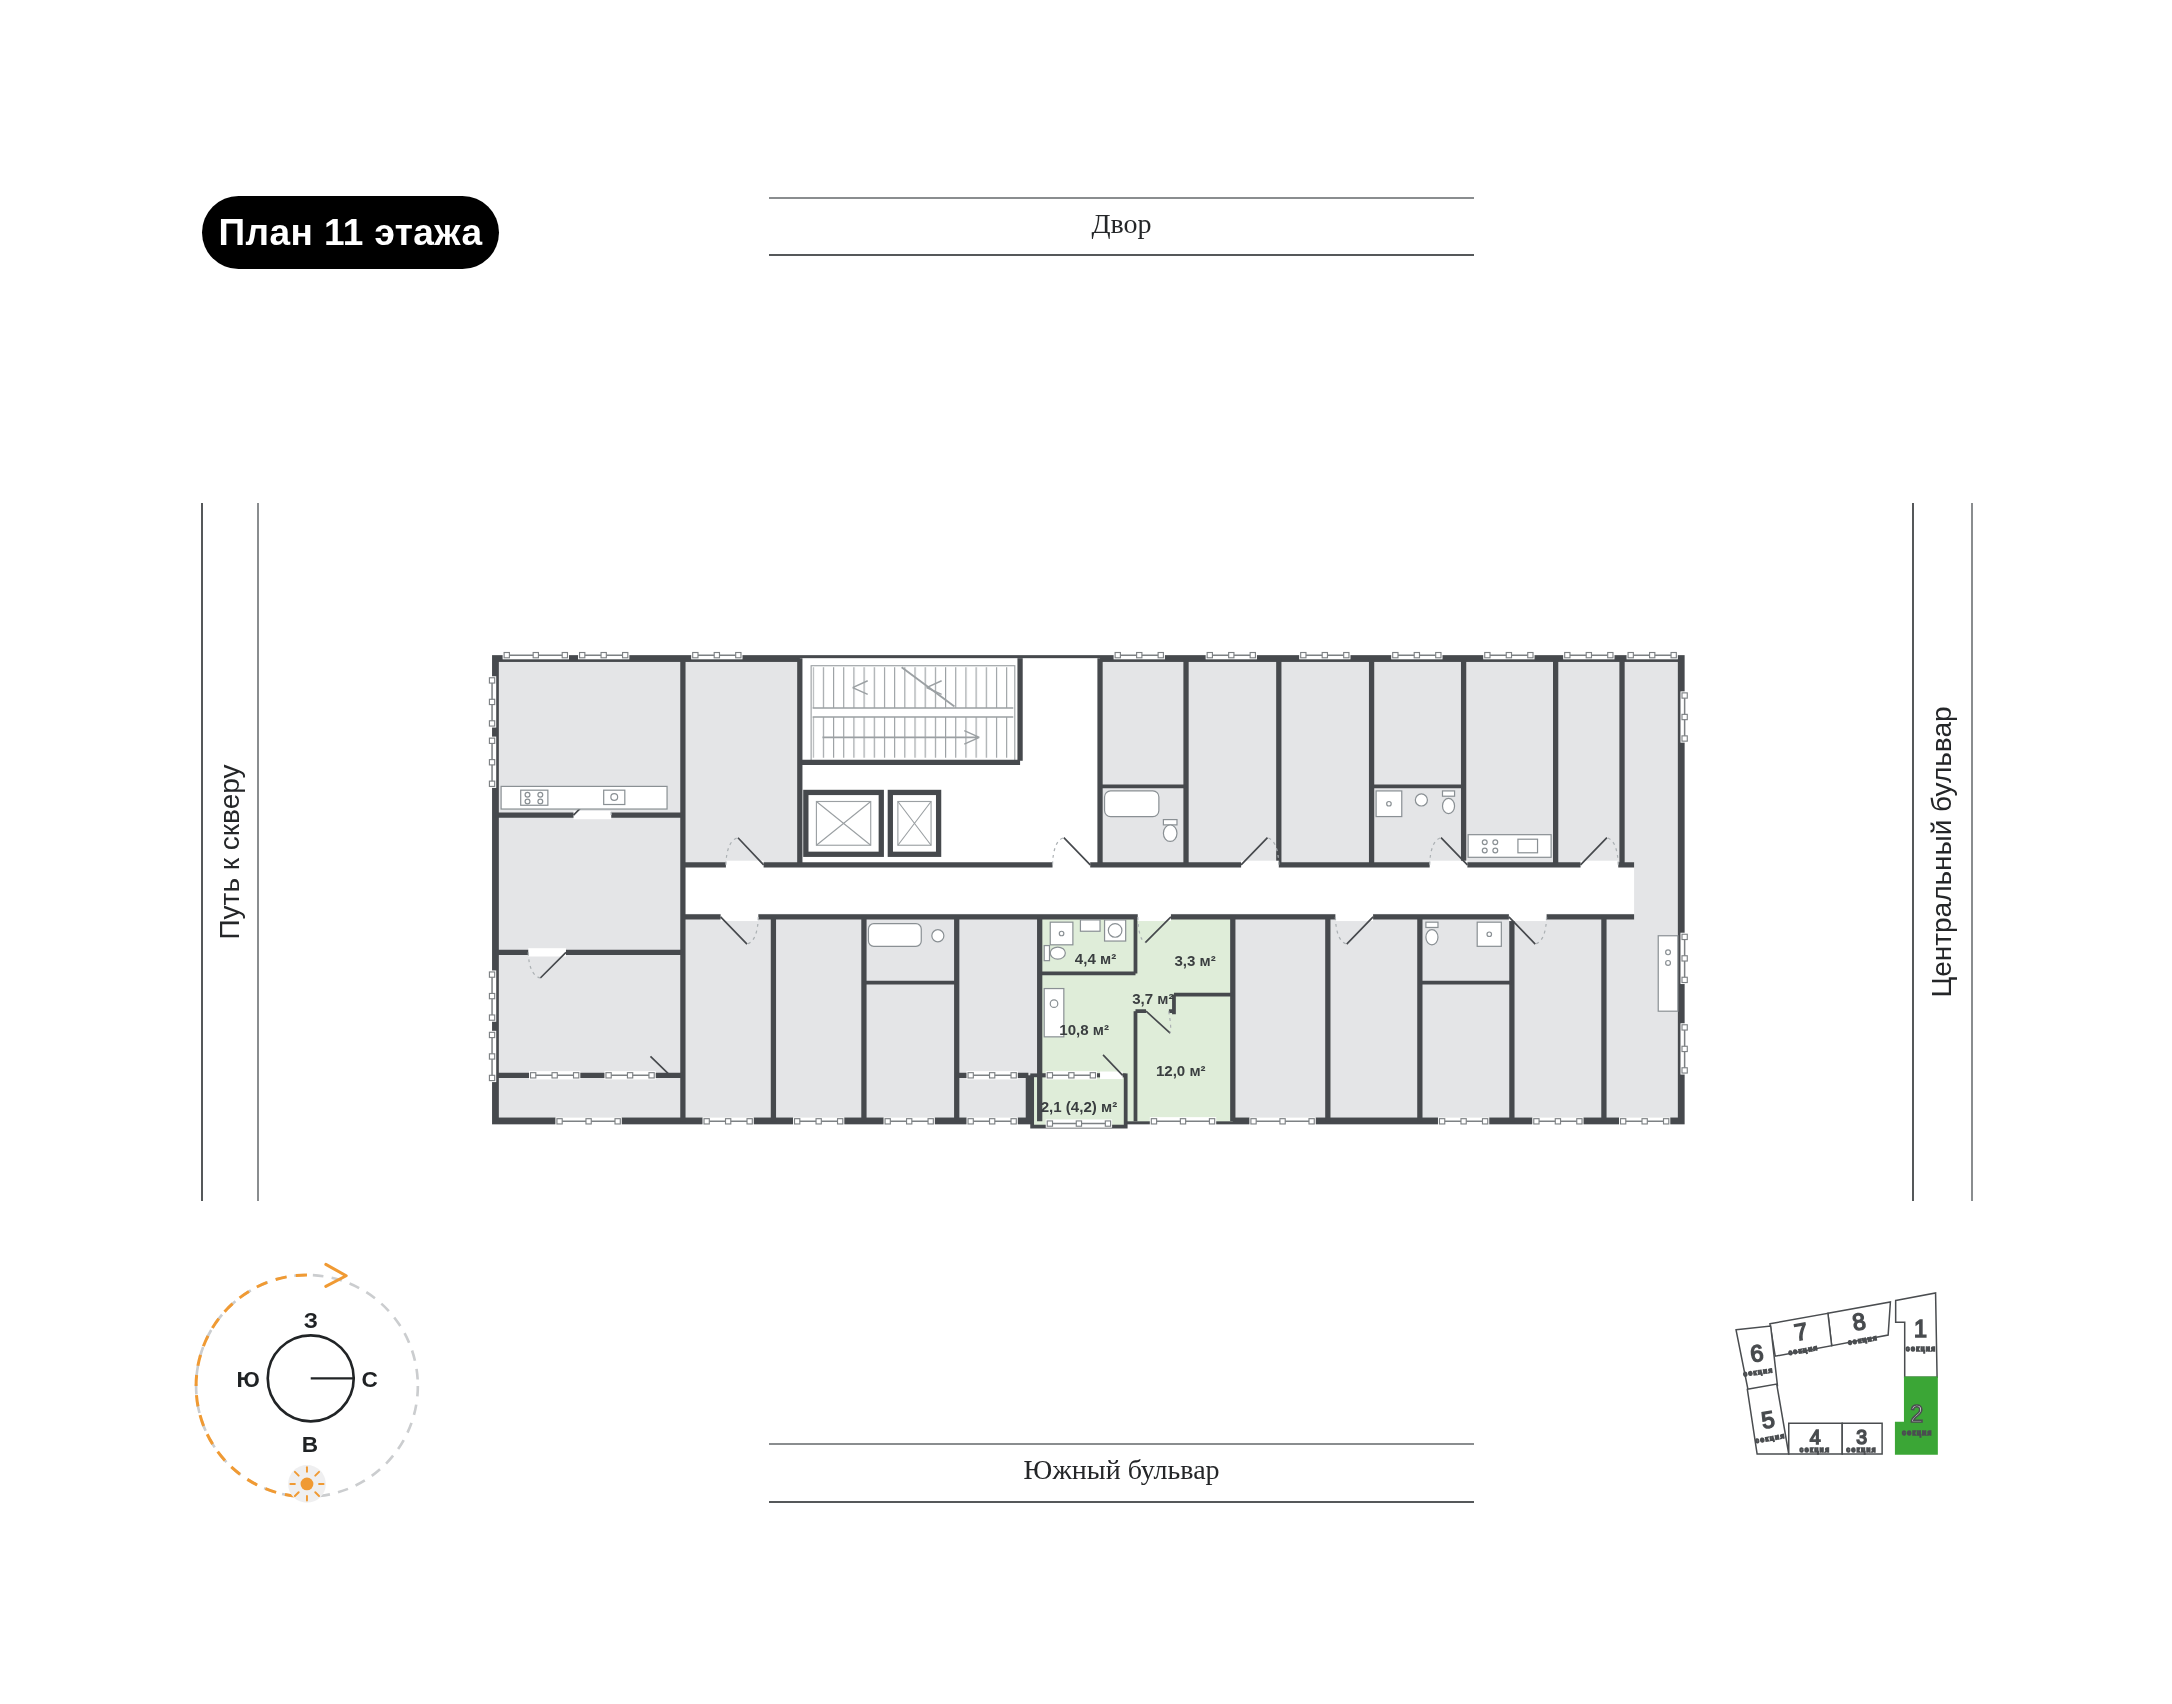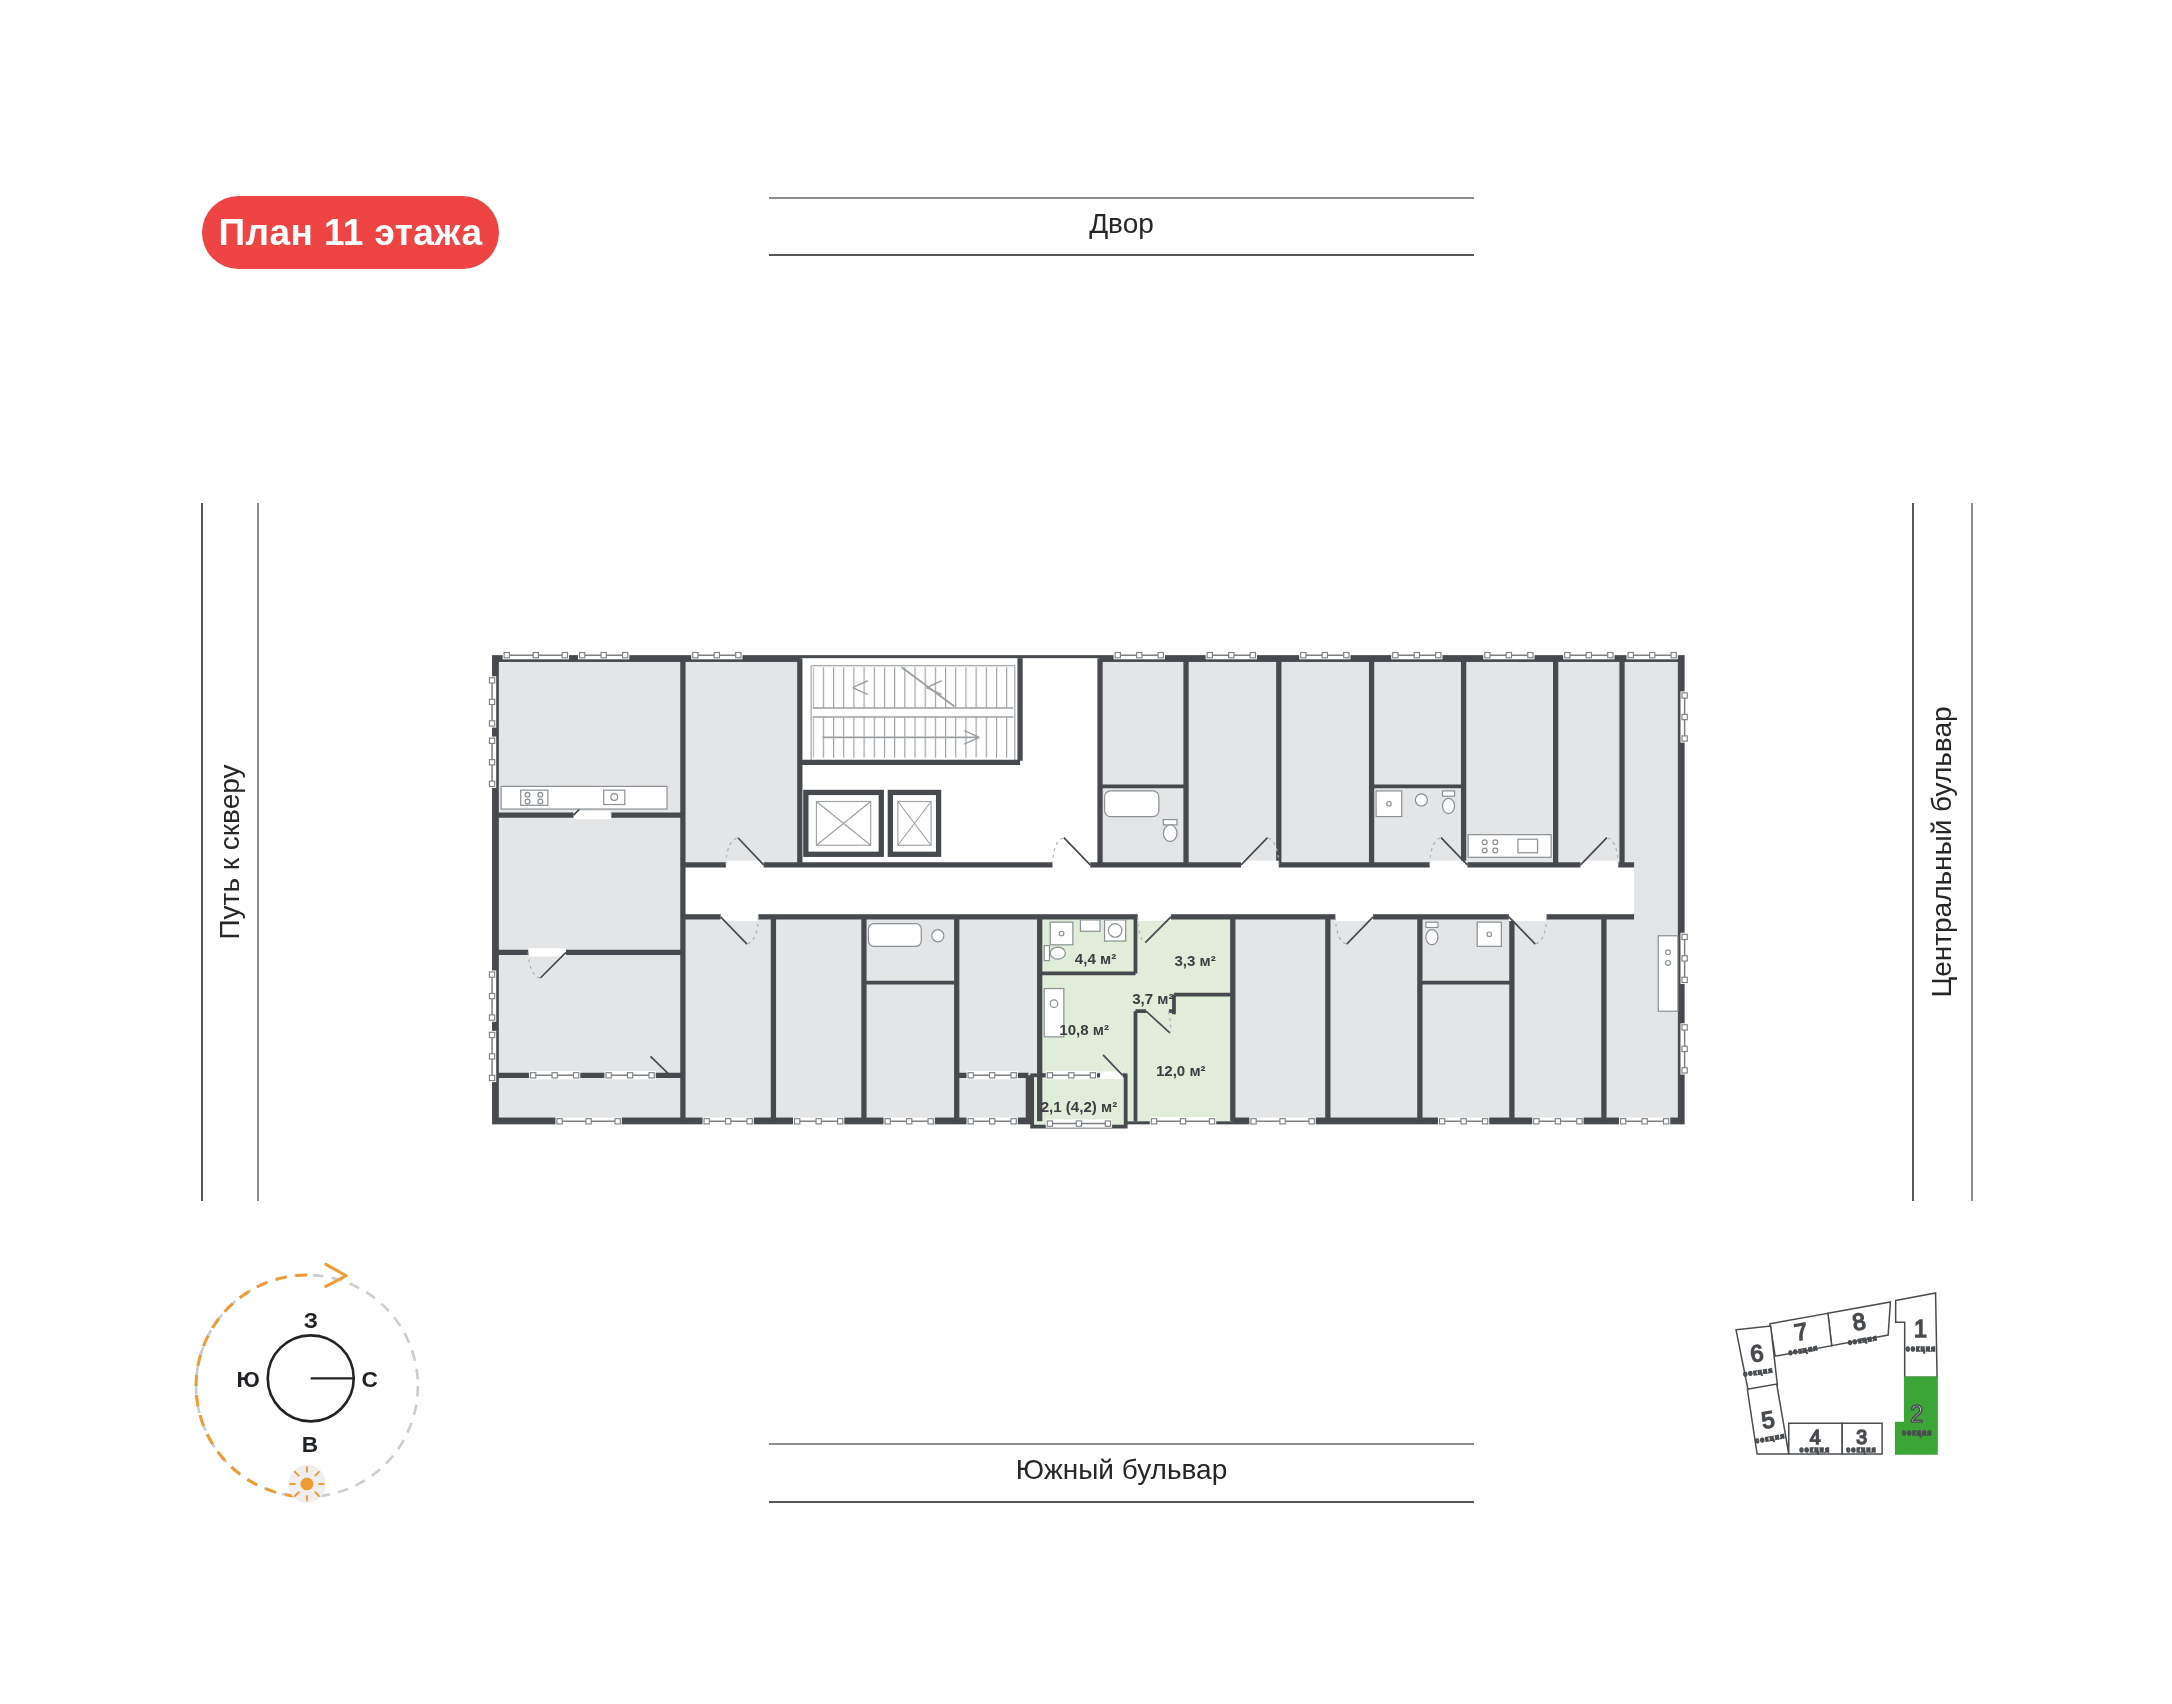--- a/index.html
+++ b/index.html
@@ -4,30 +4,30 @@
 <style>
   html,body{margin:0;padding:0;}
   body{
     width:2172px;height:1705px;background:#ffffff;position:relative;
     font-family:"Liberation Sans", sans-serif;color:#2F3335;overflow:hidden;
   }
   .abs{position:absolute;}
   
   .badge{
     left:202px;top:196px;width:297px;height:73px;border-radius:38px;
-    background:#ef4444;color:#fff;display:flex;align-items:center;justify-content:center;
+    background:#000000;color:#fff;display:flex;align-items:center;justify-content:center;
     font-size:37px;font-weight:700;letter-spacing:0.4px;
   }
   
   .hline{height:1.5px;background:#8A8D8F;}
   .hline.dark{height:2.3px;background:#55585A;}
   .vline{width:2.3px;background:#55585A;}
   .vline.light{width:1.5px;background:#8A8D8F;}
   .road-label-h{
-    width:705px;text-align:center;font-size:28px;color:#242628;
+    width:705px;text-align:center;font-size:28px;color:#242628;font-family:Liberation Serif, serif;
   }
   .v-label{
     transform:translate(-50%,-50%) rotate(-90deg);white-space:nowrap;
     font-size:28px;color:#242628;
   }
   svg text{font-family:"Liberation Sans", sans-serif;}
   .room-label{font-size:20px;font-weight:700;fill:#3A3E40;}
   .sec-num{font-size:31px;fill:#3F4347;text-anchor:middle;}
   .sec-num.small{font-size:26px;}
   .sec-cap{font-size:9px;letter-spacing:2px;fill:#3F4347;text-anchor:middle;}

